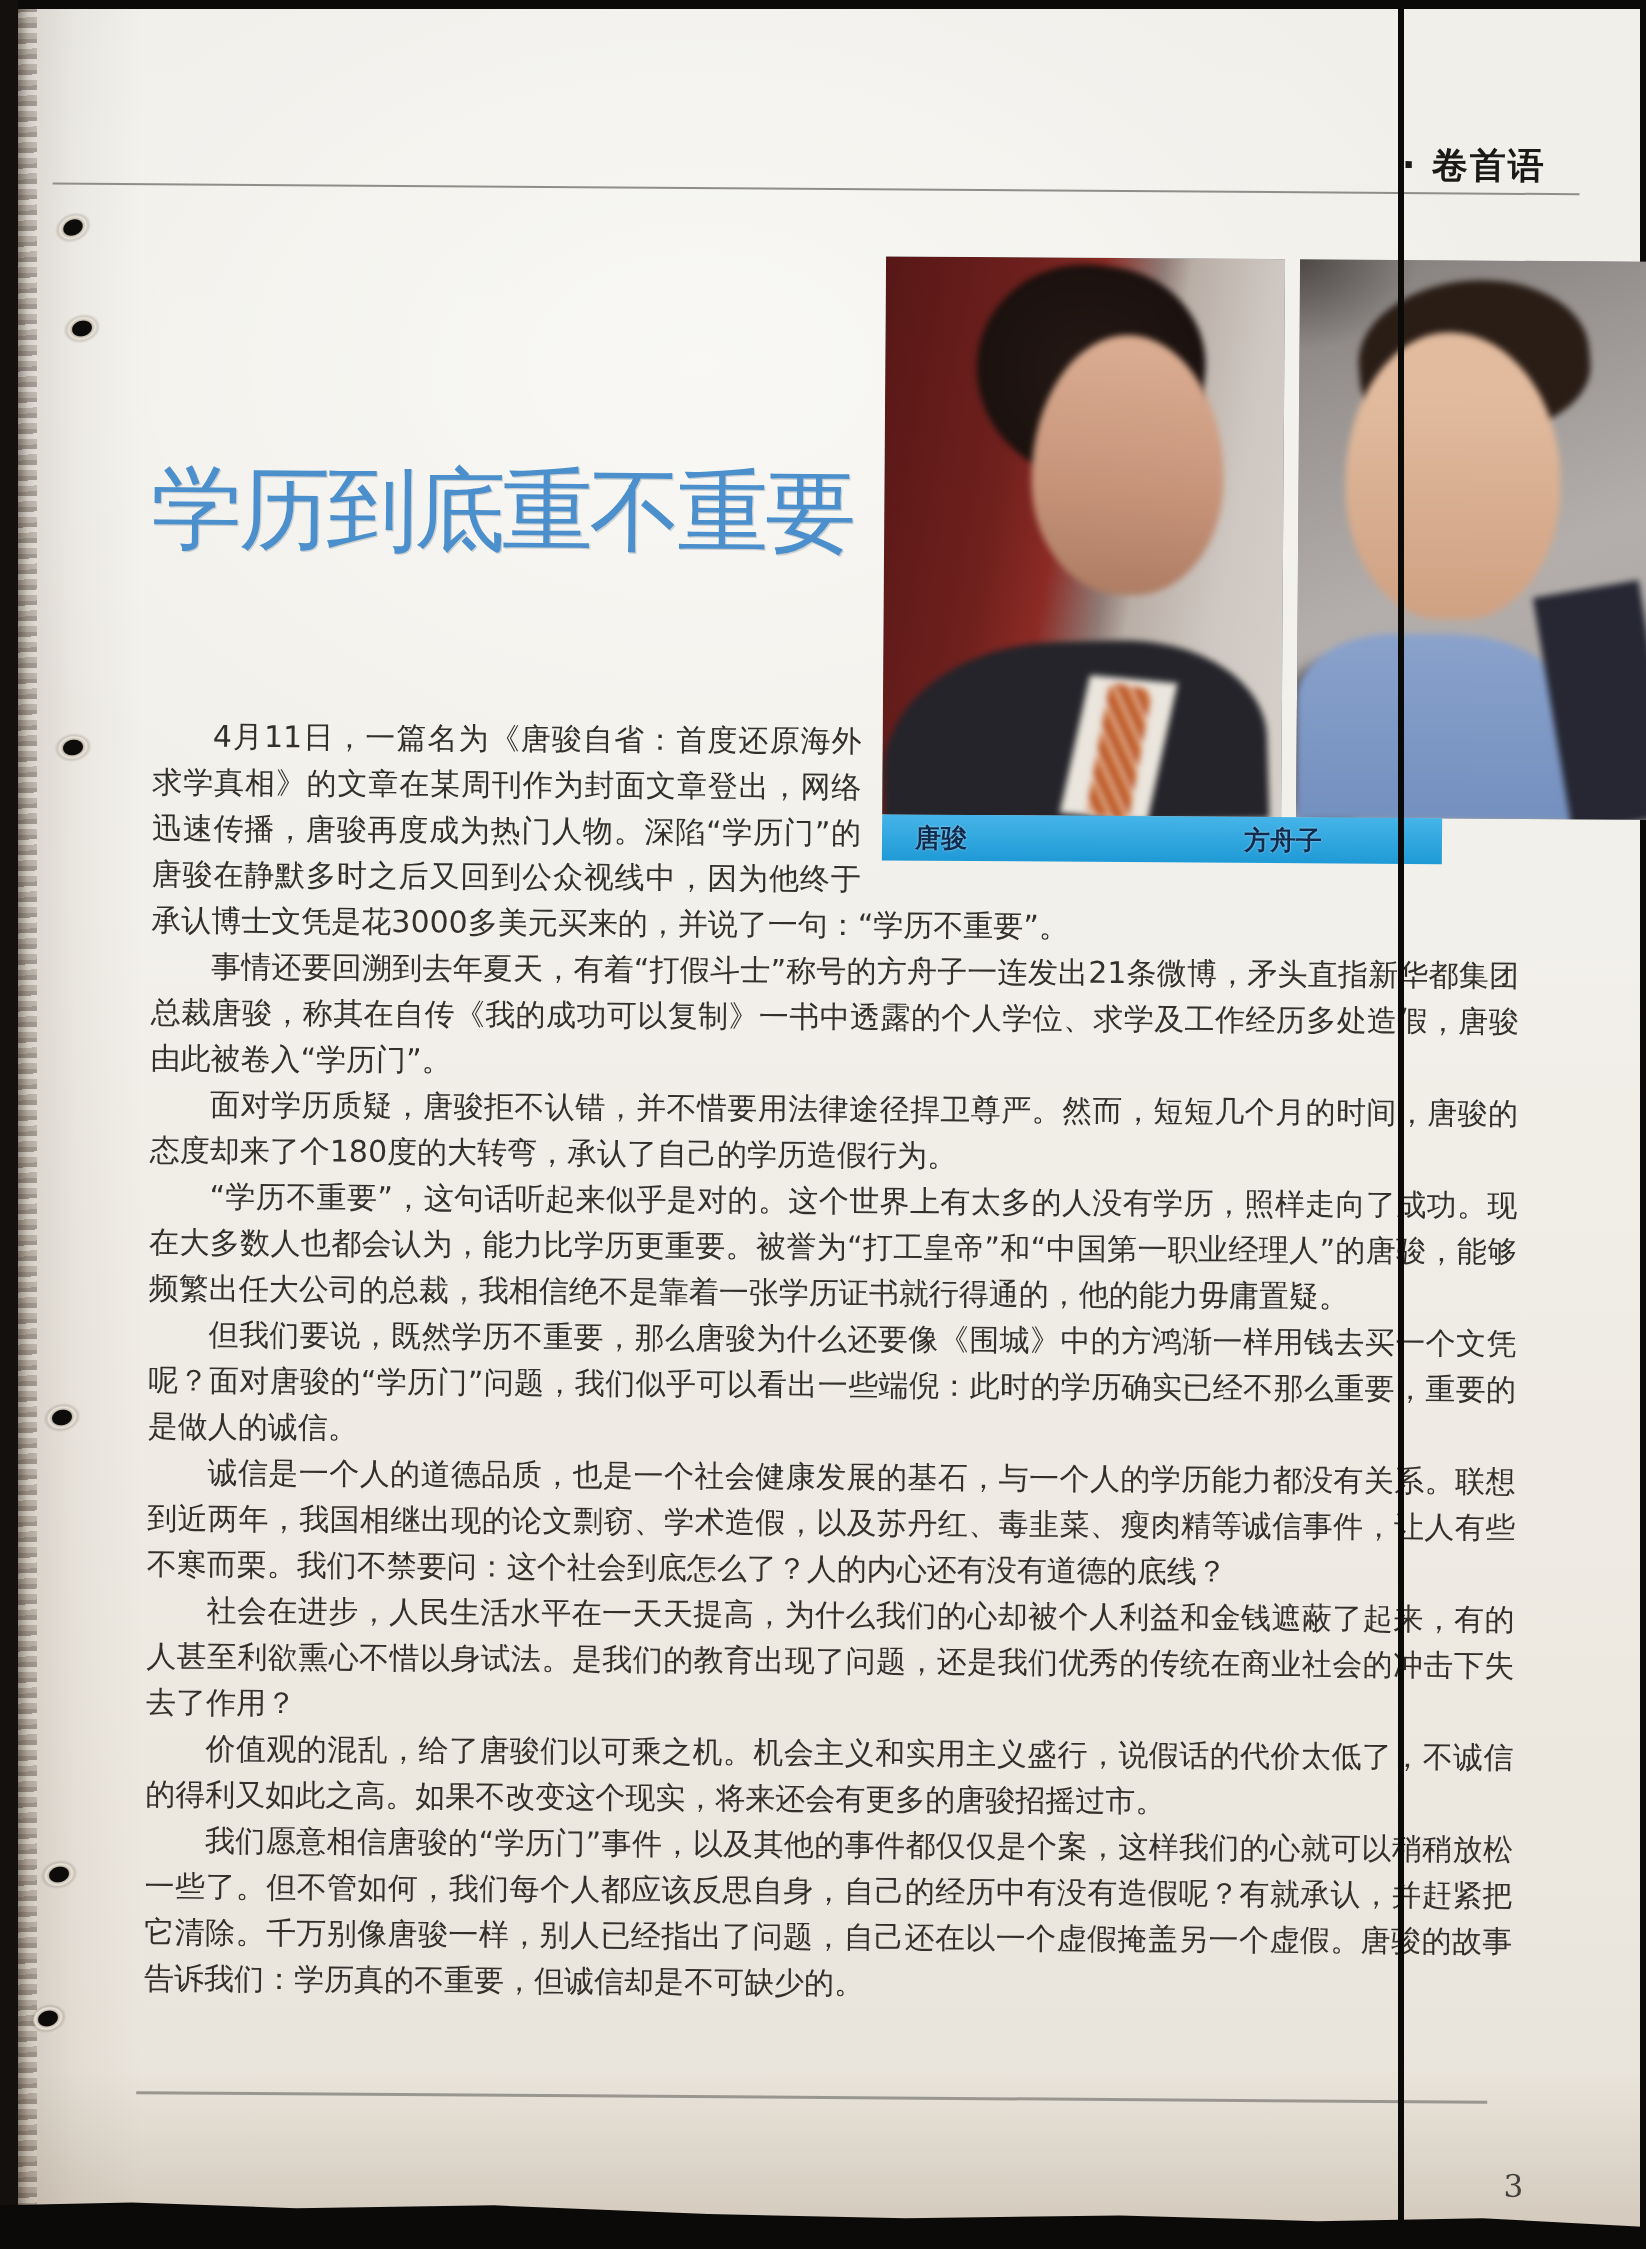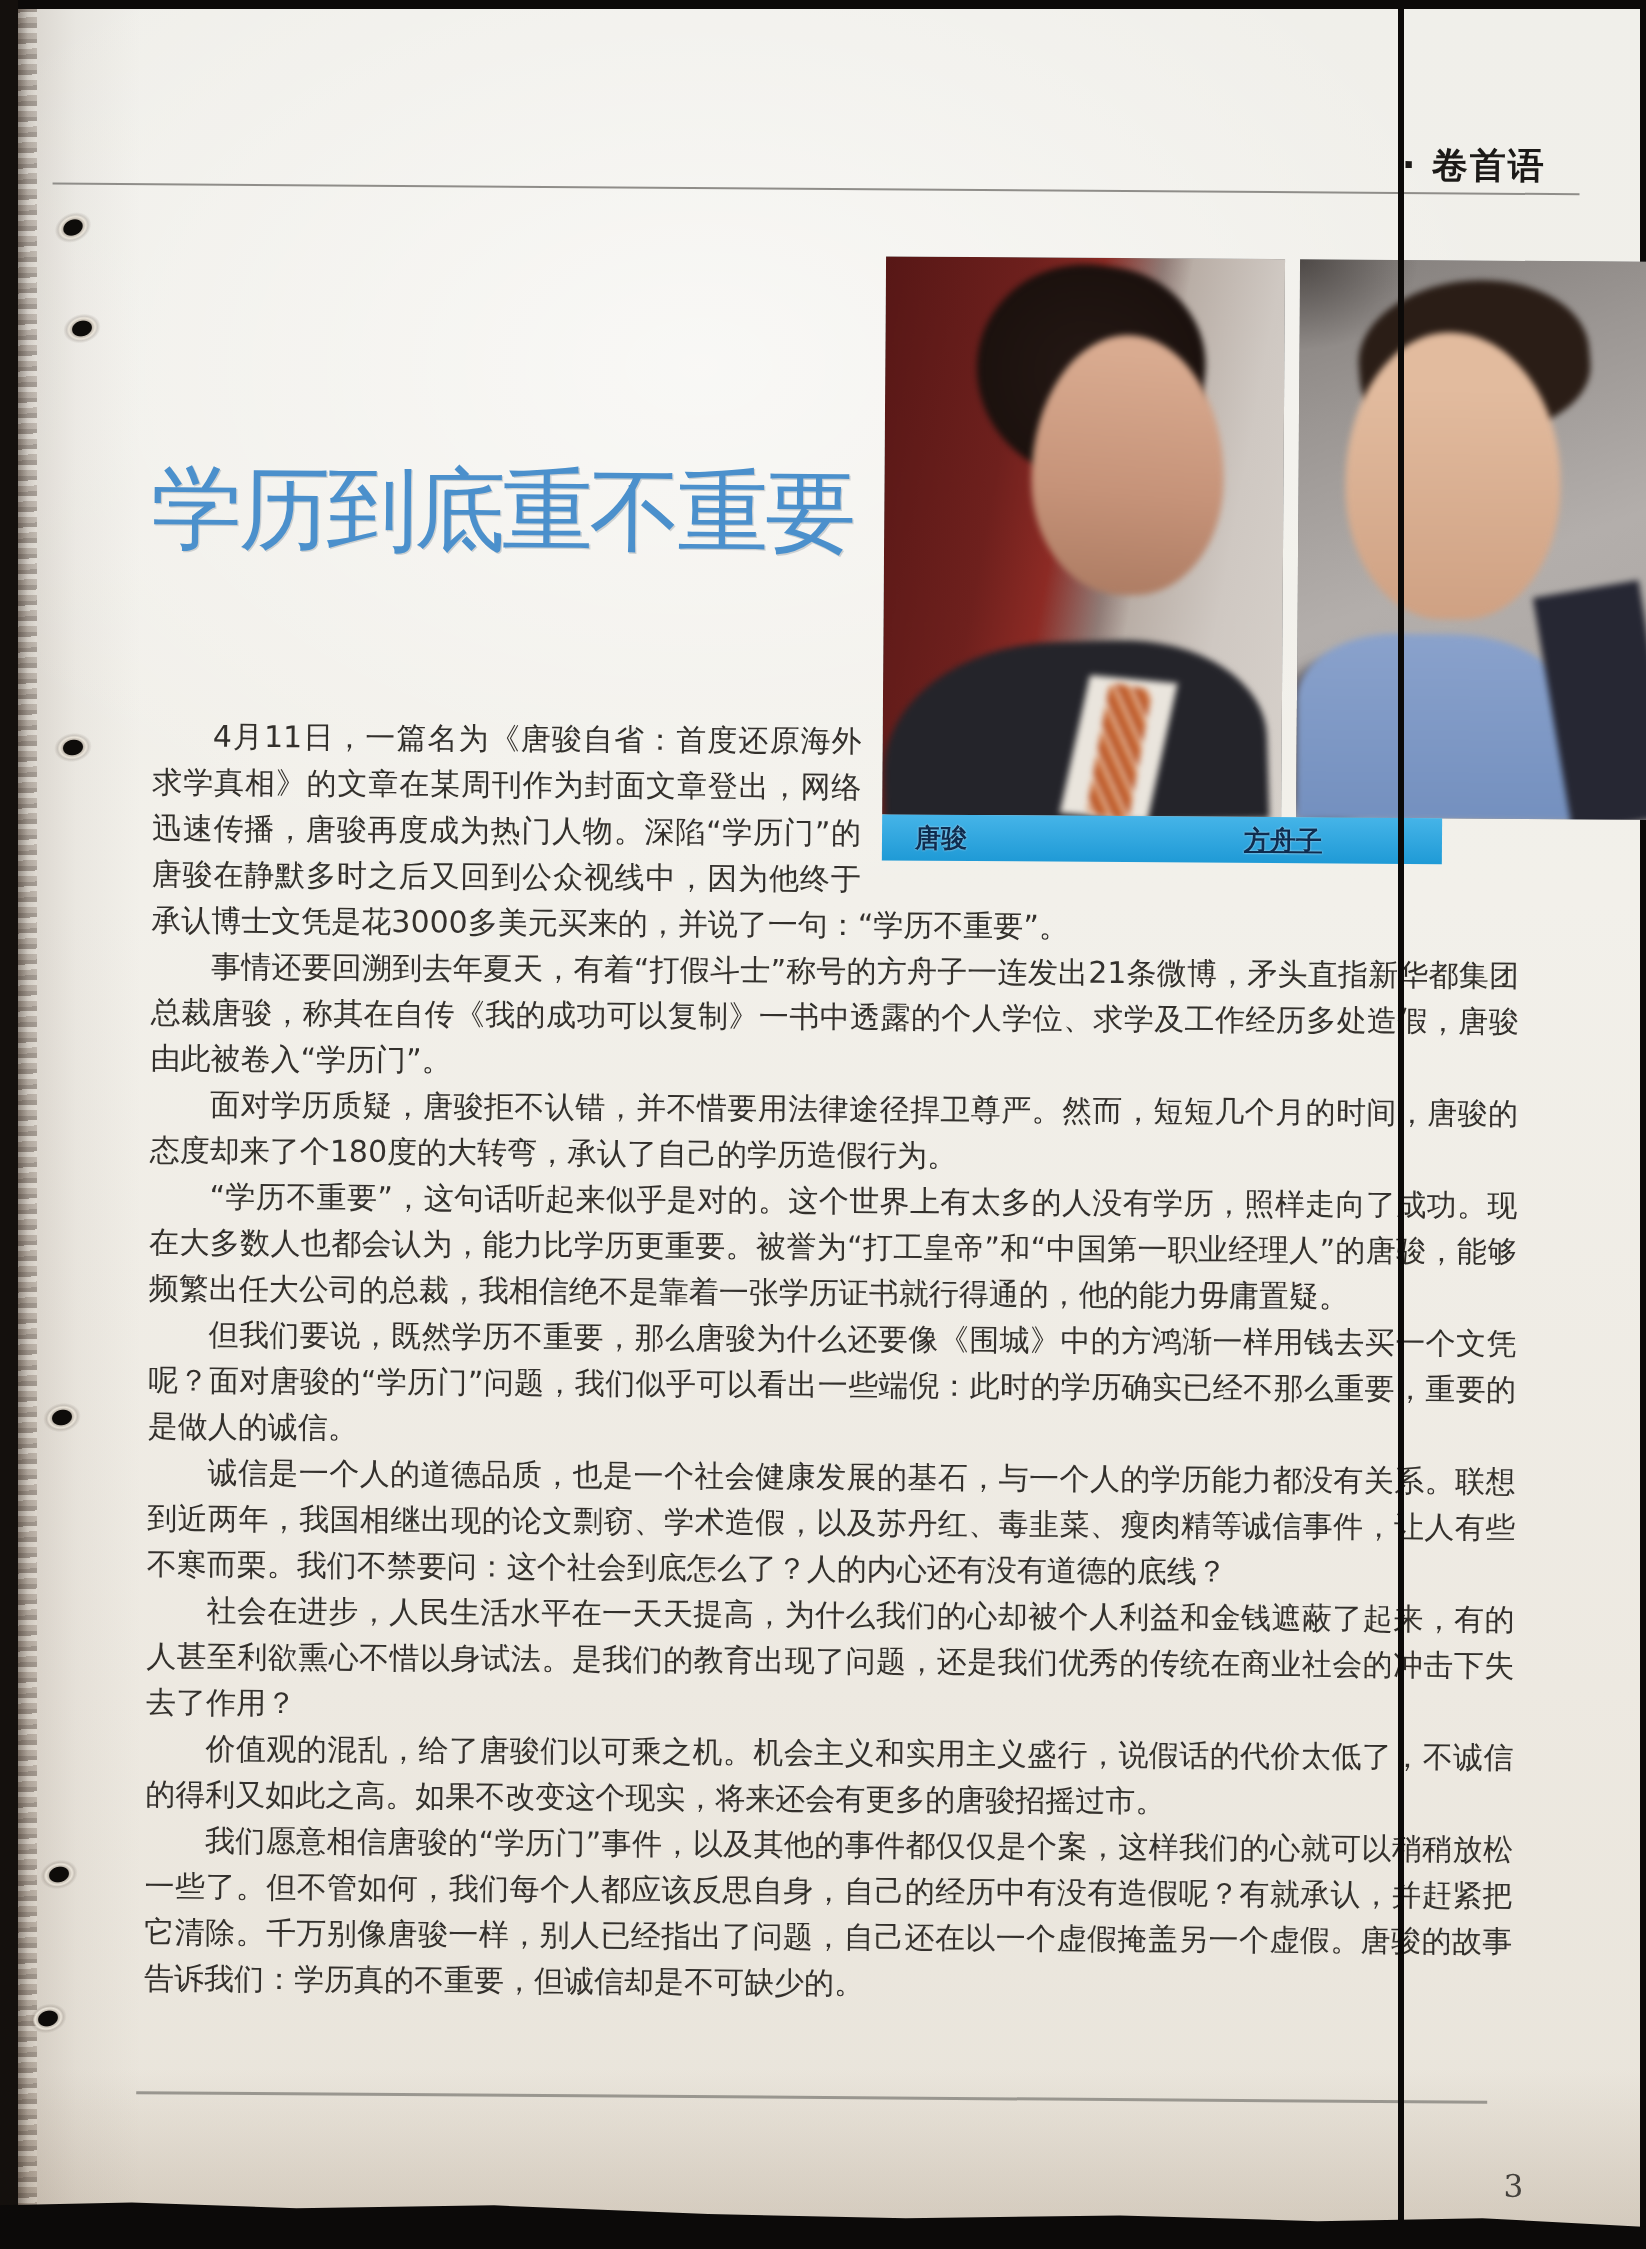--- a/index.html
+++ b/index.html
@@ -70,21 +70,21 @@
     background:#4a4348;filter:blur(6.5px);opacity:.85;}
   .pr-shirt{left:0px;top:374px;width:280px;height:186px;border-radius:35% 45% 0 0;
     background:linear-gradient(180deg,#8aa2cc,#7490bf);}
   .pr-jacket{left:255px;top:326px;width:107px;height:238px;background:#262733;transform:rotate(-10deg);}
   
   .caption-bar{position:absolute;left:0;top:558px;width:560px;height:46px;
     background:linear-gradient(180deg,#45b4e8,#1f9ad6);}
   .caption-bar span{position:absolute;top:0;line-height:46px;font-size:26px;font-weight:bold;
     color:#0e2c50;font-family:"DejaVu Serif","Liberation Serif",serif;
     text-shadow:0 0 2px rgba(255,255,255,0.7);}
-  .cap-l{left:33px;} .cap-r{left:362px;text-decoration:underline;}
+  .cap-l{left:33px;} .cap-r{left:362px;}
   
   .bodytext{position:absolute;left:150px;top:718px;width:1368px;
     font-size:30px;line-height:46px;color:#33302c;text-align:justify;}
   .bodytext p{margin:0;padding:0;text-indent:60px;}
   .wrap-spacer{float:right;width:659px;height:148px;}
   
   .footer-rule{position:absolute;left:143px;top:2096px;width:1351px;height:2.6px;background:#99968f;}
   .page-number{position:absolute;left:1511px;top:2163px;font-size:31px;color:#44413c;
     font-family:"DejaVu Serif","Liberation Serif",serif;}
 </style>

